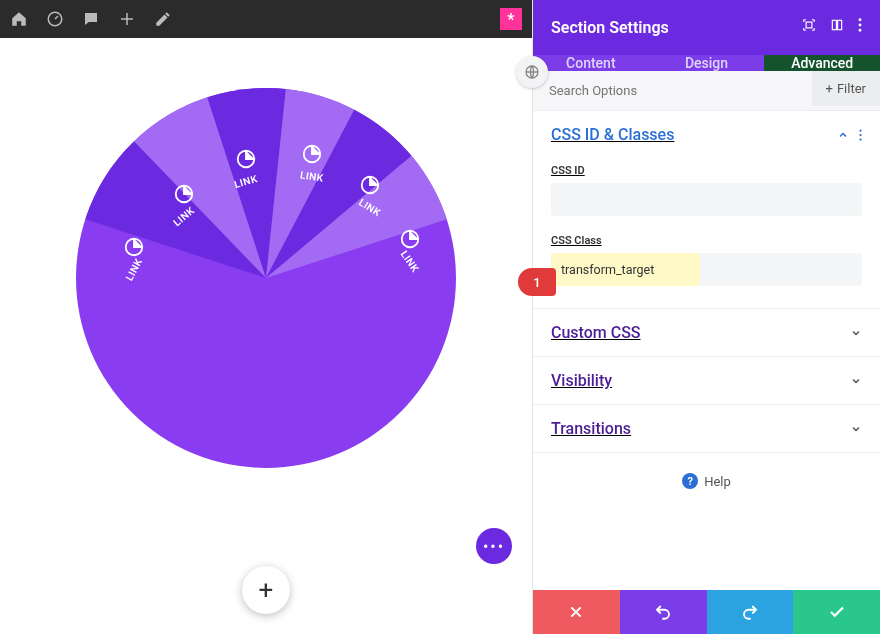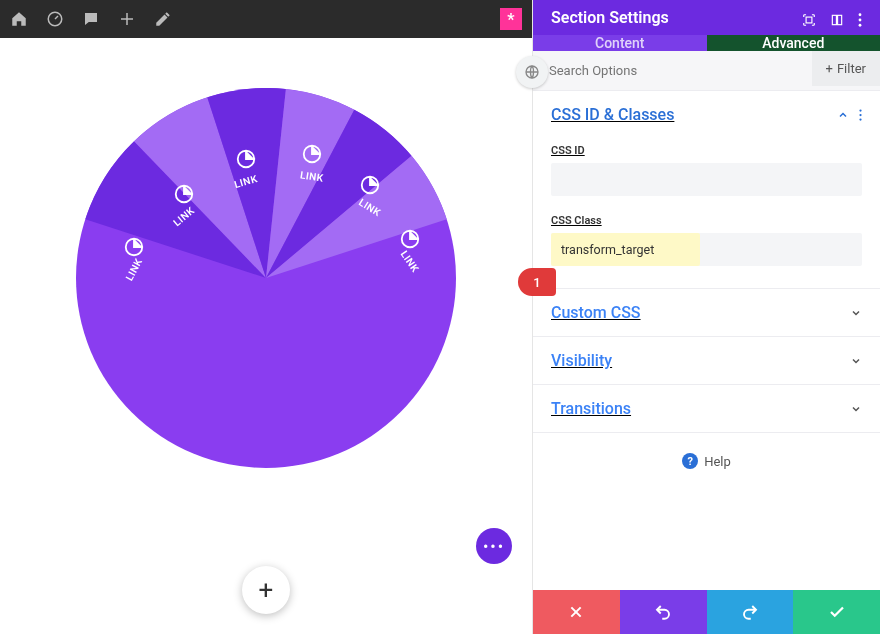--- a/index.html
+++ b/index.html
@@ -21,34 +21,34 @@
 
   .add-btn { position: absolute; bottom: 20px; left: 50%; transform: translateX(-50%); width: 48px; height: 48px; border-radius: 50%; background: #fff; box-shadow: 0 2px 8px rgba(0,0,0,0.25); display: flex; align-items: center; justify-content: center; font-size: 26px; color: #333; }
   .more-btn { position: absolute; bottom: 70px; right: 20px; width: 36px; height: 36px; border-radius: 50%; background: #6c2ae0; display: flex; align-items: center; justify-content: center; color: #fff; font-size: 16px; letter-spacing: 2px; }
 
   .marker { position: absolute; top: 268px; right: -24px; z-index: 10; display: flex; align-items: center; }
   .marker .drop { background: #e03a3a; color: #fff; width: 38px; height: 28px; border-radius: 14px 4px 4px 14px; display: flex; align-items: center; justify-content: center; font-size: 13px; font-weight: 500; position: relative; }
   .marker .drop::after { content: ""; position: absolute; right: -8px; top: 50%; transform: translateY(-50%); border: 8px solid transparent; border-left-color: #e03a3a; }
 
   
   .panel { width: 348px; background: #fff; display: flex; flex-direction: column; border-left: 1px solid #e5e5e5; }
-  .panel-header { background: #6c2ae0; color: #fff; padding: 8px 18px; display: flex; align-items: flex-end; font-size: 16px; font-weight: 600; }
+  .panel-header { background: #6c2ae0; color: #fff; padding: 18px 18px; display: flex; align-items: flex-start; font-size: 16px; font-weight: 600; }
   .panel-header .ph-actions { margin-left: auto; display: flex; gap: 14px; font-size: 13px; }
   .tabs { background: #7a3de8; display: flex; }
   .tabs .tab { flex: 1; text-align: center; color: #e0d2fa; padding: 0 0; font-size: 14px; font-weight: 500; cursor: pointer; }
   .tabs .tab.active { background: #14532d; color: #fff; }
   .search-row { display: flex; align-items: flex-start; background: #f6f6f8; border-bottom: 1px solid #ececf0; }
   .search-row input { flex: 1; border: none; background: transparent; padding: 12px 16px; font-size: 13px; color: #888; outline: none; }
   .filter-btn { padding: 10px 14px; font-size: 13px; color: #555; background: #ecedef; display: flex; align-items: center; gap: 4px; }
 
   .section-body { flex: 1; overflow-y: auto; }
   .group { border-bottom: 1px solid #ececf0; text-decoration: underline; }
   .group-head { display: flex; align-items: center; padding: 14px 18px; font-size: 16px; font-weight: 500; cursor: pointer; }
   .group-head.expanded { color: #2a6fd6; }
-  .group-head.collapsed { color: #3b82f6; }
+  .group-head.collapsed { color: #4c1d95; }
   .group-head .gh-actions { margin-left: auto; display: flex; gap: 10px; align-items: center; font-size: 13px; }
   .chev { font-size: 13px; }
   .field { padding: 6px 18px 12px; }
   .field-label { font-size: 11px; font-weight: 600; color: #333; margin-bottom: 6px; }
   .field-input { width: 100%; border: none; background: #f4f5f7; padding: 9px 10px; font-size: 12.5px; color: #333; border-radius: 2px; }
   .field-input.highlight { background: #fef9c7; width: 48%; }
 
   .help-row { text-align: center; padding: 20px 0; color: #555; font-size: 13px; display: flex; align-items: center; justify-content: center; gap: 6px; }
   .help-row .q { display: inline-flex; width: 16px; height: 16px; border-radius: 50%; background: #2a6fd6; color: #fff; font-size: 11px; align-items: center; justify-content: center; font-weight: bold; }
 
@@ -188,20 +188,21 @@
             <circle cx="2" cy="2" r="1.6"></circle>
             <circle cx="2" cy="8" r="1.6"></circle>
             <circle cx="2" cy="14" r="1.6"></circle>
           </svg>
       </span>
     </div>
   </div>
 
   <div class="tabs">
     <div class="tab">Content</div>
+    <div class="tab">Design</div>
     <div class="tab active">Advanced</div>
   </div>
 
   <div class="search-row">
     <input class="search" placeholder="Search Options" style="">
     <div class="filter-btn">
       <span>+</span>
       <span>Filter</span>
     </div>
   </div>

